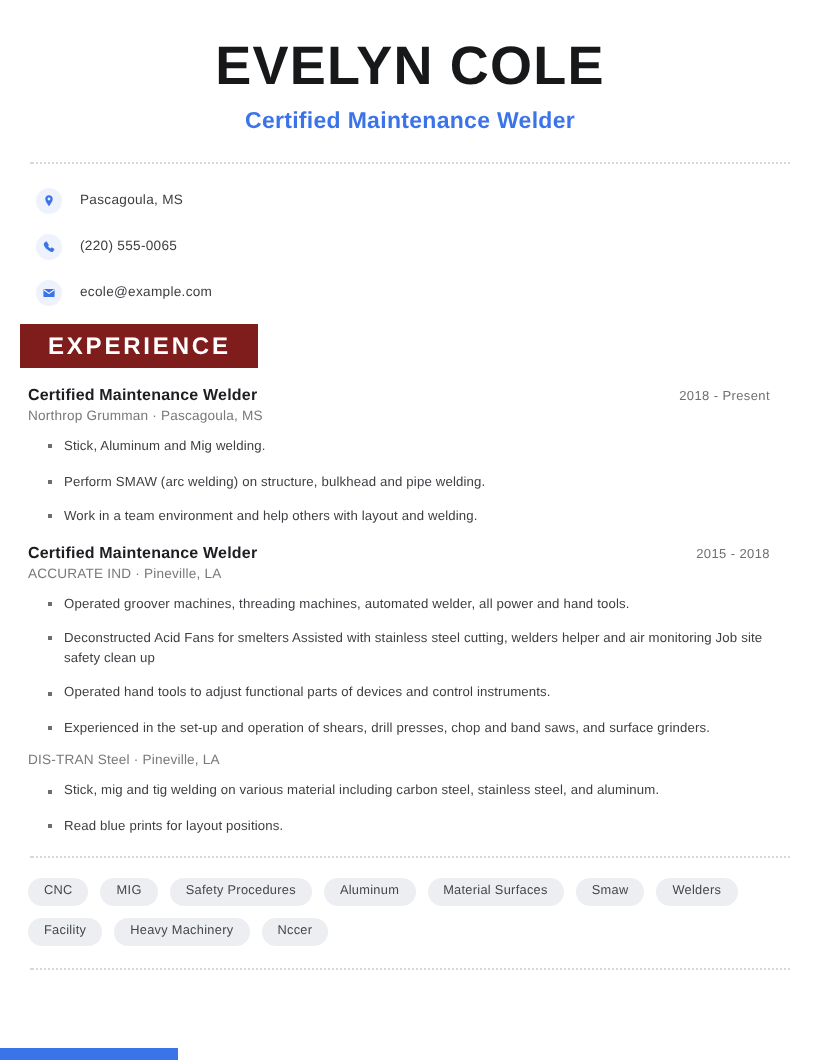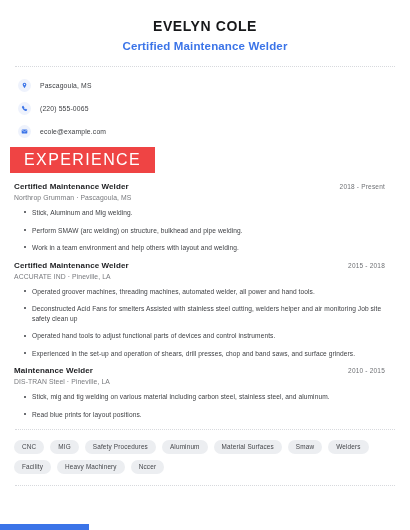--- a/index.html
+++ b/index.html
@@ -22,21 +22,21 @@
     background: #ffffff;
     box-sizing: border-box;
   }
 
   
   .header {
     padding: 18px 20px 0 20px;
     text-align: center;
   }
   .full-name {
-    font-size: 14px;
+    font-size: 27px;
     font-weight: bold;
     letter-spacing: 0.6px;
     color: #17181a;
     line-height: 1.15;
     margin: 0;
   }
   .job-title {
     font-size: 11.5px;
     font-weight: bold;
     color: #3b74e8;
@@ -77,24 +77,24 @@
     font-size: 6.8px;
     color: #3c3e42;
     letter-spacing: 0.15px;
     white-space: nowrap;
   }
 
   
   .section { padding-left: 10px; }
   .section-badge {
     display: inline-block;
-    background: #ef4444;
+    background: #7f1d1d;
     color: #ffffff;
-    font-size: 16px;
-    font-weight: normal;
+    font-size: 12px;
+    font-weight: bold;
     letter-spacing: 1.4px;
     padding: 5px 14px 5px 14px;
     line-height: 1;
   }
 
   
   .exp-body { padding: 9px 25px 0 14px; }
   .job { margin-bottom: 2px; }
   .job-head {
     display: flex;
@@ -244,24 +244,20 @@
       <div class="job-company">ACCURATE IND · Pineville, LA</div>
       <ul class="bullets">
         <li>Operated groover machines, threading machines, automated welder, all power and hand tools.</li>
         <li>Deconstructed Acid Fans for smelters Assisted with stainless steel cutting, welders helper and air monitoring Job site safety clean up</li>
         <li>Operated hand tools to adjust functional parts of devices and control instruments.</li>
         <li>Experienced in the set-up and operation of shears, drill presses, chop and band saws, and surface grinders.</li>
       </ul>
     </div>
 
     <div class="job">
-      <div class="job-head">
-        <span class="job-role">Maintenance Welder</span>
-        <span class="job-dates">2010 - 2015</span>
-      </div>
       <div class="job-company">DIS-TRAN Steel · Pineville, LA</div>
       <ul class="bullets">
         <li>Stick, mig and tig welding on various material including carbon steel, stainless steel, and aluminum.</li>
         <li>Read blue prints for layout positions.</li>
       </ul>
     </div>
 
   </div>
 
   <div class="dotted-rule rule-exp"></div>

